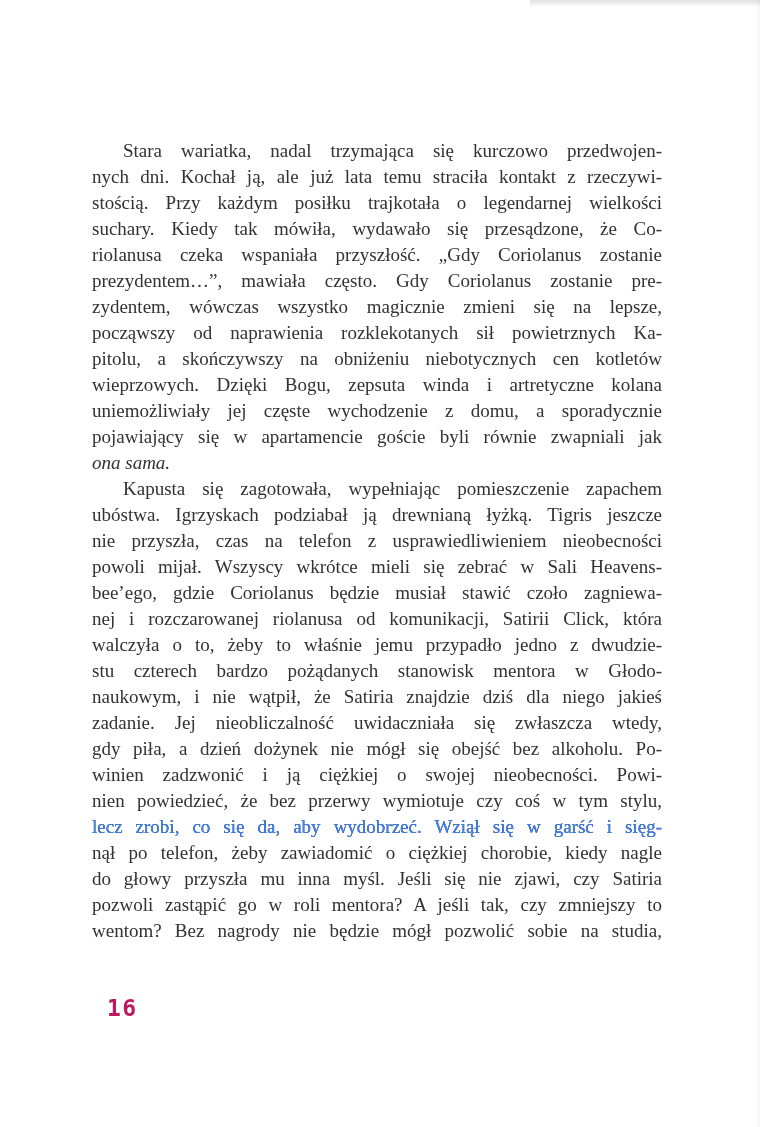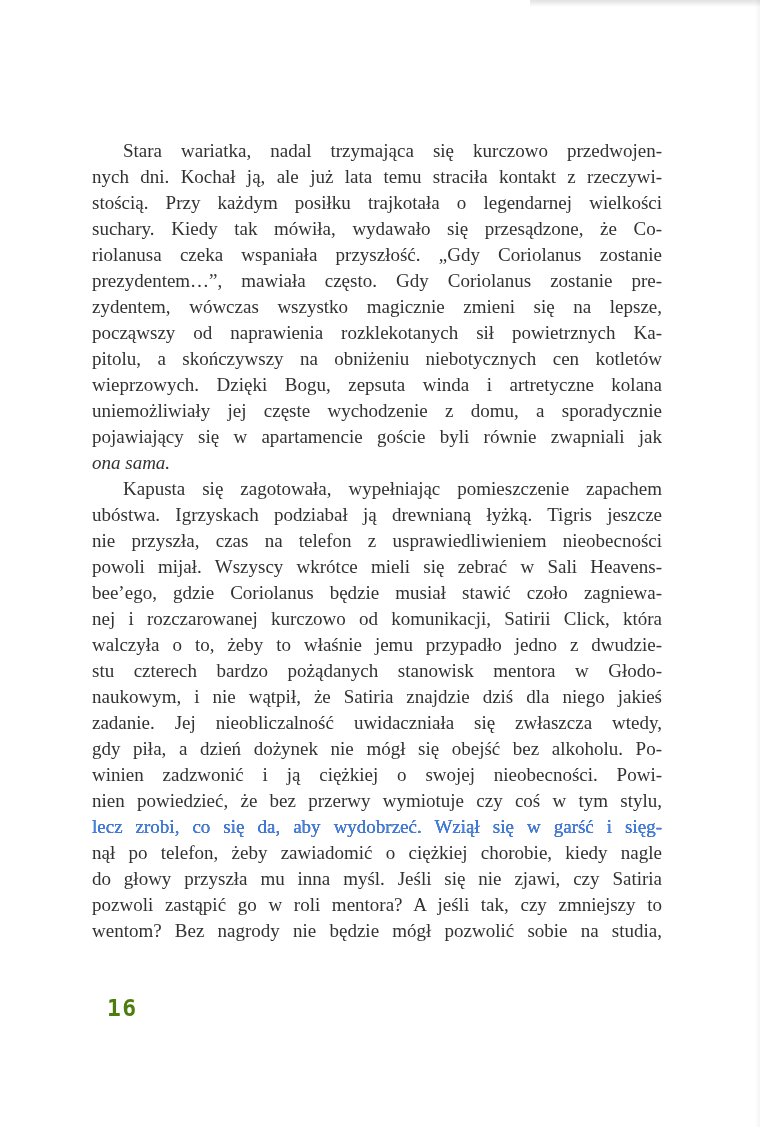--- a/index.html
+++ b/index.html
@@ -61,21 +61,21 @@
     text-shadow: 0 0 0.6px #191818;
   }
   .folio {
     position: absolute;
     left: 107px;
     top: 995px;
     font-family: "DejaVu Sans Mono", "Liberation Mono", monospace;
     font-size: 23px;
     font-weight: bold;
     letter-spacing: 1.5px;
-    color: #4d7c0f;
+    color: #be185d;
   }
 </style>
 </head>
 <body>
 
 <div class="scan-page">
 
   <div class="artifact-top-right"></div>
   <div class="artifact-right-edge"></div>
 
@@ -96,21 +96,21 @@
       <div class="line">pojawiający się w apartamencie goście byli równie zwapniali jak</div>
       <div class="line nojust">ona sama.</div>
     </div>
 
     <div class="paragraph">
       <div class="line indent">Kapusta się zagotowała, wypełniając pomieszczenie zapachem</div>
       <div class="line">ubóstwa. Igrzyskach podziabał ją drewnianą łyżką. Tigris jeszcze</div>
       <div class="line">nie przyszła, czas na telefon z usprawiedliwieniem nieobecności</div>
       <div class="line">powoli mijał. Wszyscy wkrótce mieli się zebrać w Sali Heavens-</div>
       <div class="line">bee’ego, gdzie Coriolanus będzie musiał stawić czoło zagniewa-</div>
-      <div class="line">nej i rozczarowanej kurczowo od komunikacji, Satirii Click, która</div>
+      <div class="line">nej i rozczarowanej riolanusa od komunikacji, Satirii Click, która</div>
       <div class="line">walczyła o to, żeby to właśnie jemu przypadło jedno z dwudzie-</div>
       <div class="line">stu czterech bardzo pożądanych stanowisk mentora w Głodo-</div>
       <div class="line">naukowym, i nie wątpił, że Satiria znajdzie dziś dla niego jakieś</div>
       <div class="line">zadanie. Jej nieobliczalność uwidaczniała się zwłaszcza wtedy,</div>
       <div class="line">gdy piła, a dzień dożynek nie mógł się obejść bez alkoholu. Po-</div>
       <div class="line">winien zadzwonić i ją ciężkiej o swojej nieobecności. Powi-</div>
       <div class="line">nien powiedzieć, że bez przerwy wymiotuje czy coś w tym stylu,</div>
       <div class="line dark">lecz zrobi, co się da, aby wydobrzeć. Wziął się w garść i sięg-</div>
       <div class="line">nął po telefon, żeby zawiadomić o ciężkiej chorobie, kiedy nagle</div>
       <div class="line">do głowy przyszła mu inna myśl. Jeśli się nie zjawi, czy Satiria</div>

